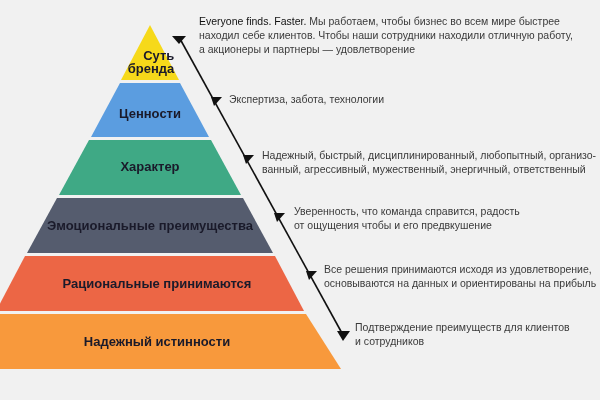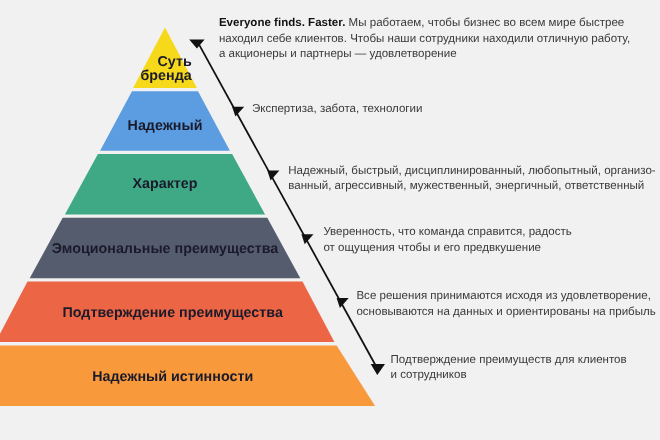--- a/index.html
+++ b/index.html
@@ -20,21 +20,21 @@
     white-space: nowrap;
     transform: translateX(-50%);
   }
   .desc {
     position: absolute;
     font-size: 10.5px;
     line-height: 14px;
     color: #3a3a3a;
     white-space: nowrap;
   }
-  .desc b { color: #111; font-weight: bold; }
+  .desc b { color: #111; font-weight: normal; }
 </style>
 </head>
 <body style="background: rgb(241, 241, 241);">
 
 <div id="diagram">
   <svg width="600" height="400" viewBox="0 0 600 400" style="position:absolute;left:0;top:0">
 
     <polygon class="tier" points="150,25 179,80 121,80" fill="#f6d91a"></polygon>
     <polygon class="tier" points="120,83 180,83 209,137 91,137" fill="#5b9de0"></polygon>
     <polygon class="tier" points="89,140 211,140 241,195 59,195" fill="#3fa985"></polygon>
@@ -49,24 +49,24 @@
     <polygon points="243,155 254,155 246,164" fill="#111"></polygon>
     <polygon points="274,213 285,213 277,222" fill="#111"></polygon>
     <polygon points="306,271 317,271 309,280" fill="#111"></polygon>
     <polygon points="337,331 350,331 343,341" fill="#111"></polygon>
   </svg>
 
   <div class="tier-label" style="left:151px;top:49px">
     <div>Суть</div>
     <div>бренда</div>
   </div>
-  <div class="tier-label" style="left:150px;top:107px">Надежный</div>
+  <div class="tier-label" style="left:150px;top:107px">Ценности</div>
   <div class="tier-label" style="left:150px;top:160px">Характер</div>
   <div class="tier-label" style="left:150px;top:219px">Эмоциональные преимущества</div>
-  <div class="tier-label" style="left:157px;top:277px">Подтверждение преимущества</div>
+  <div class="tier-label" style="left:157px;top:277px">Рациональные принимаются</div>
   <div class="tier-label" style="left:157px;top:335px">Надежный истинности</div>
 
   <div class="desc" style="left:199px;top:14px">
     <div><b>Everyone finds. Faster.</b><span> Мы работаем, чтобы бизнес во всем мире быстрее</span></div>
     <div>находил себе клиентов. Чтобы наши сотрудники находили отличную работу,</div>
     <div>а акционеры и партнеры — удовлетворение</div>
   </div>
   <div class="desc" style="left:229px;top:92px">
     <div>Экспертиза, забота, технологии</div>
   </div>

